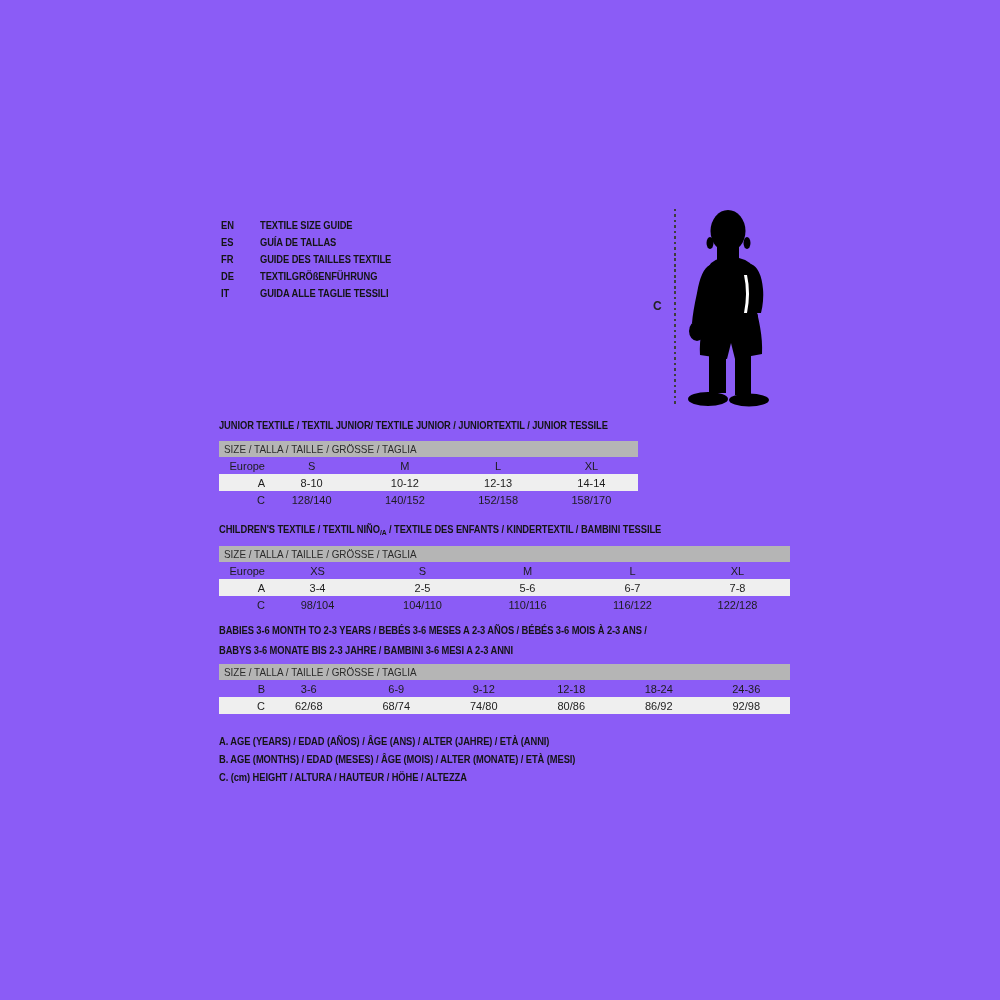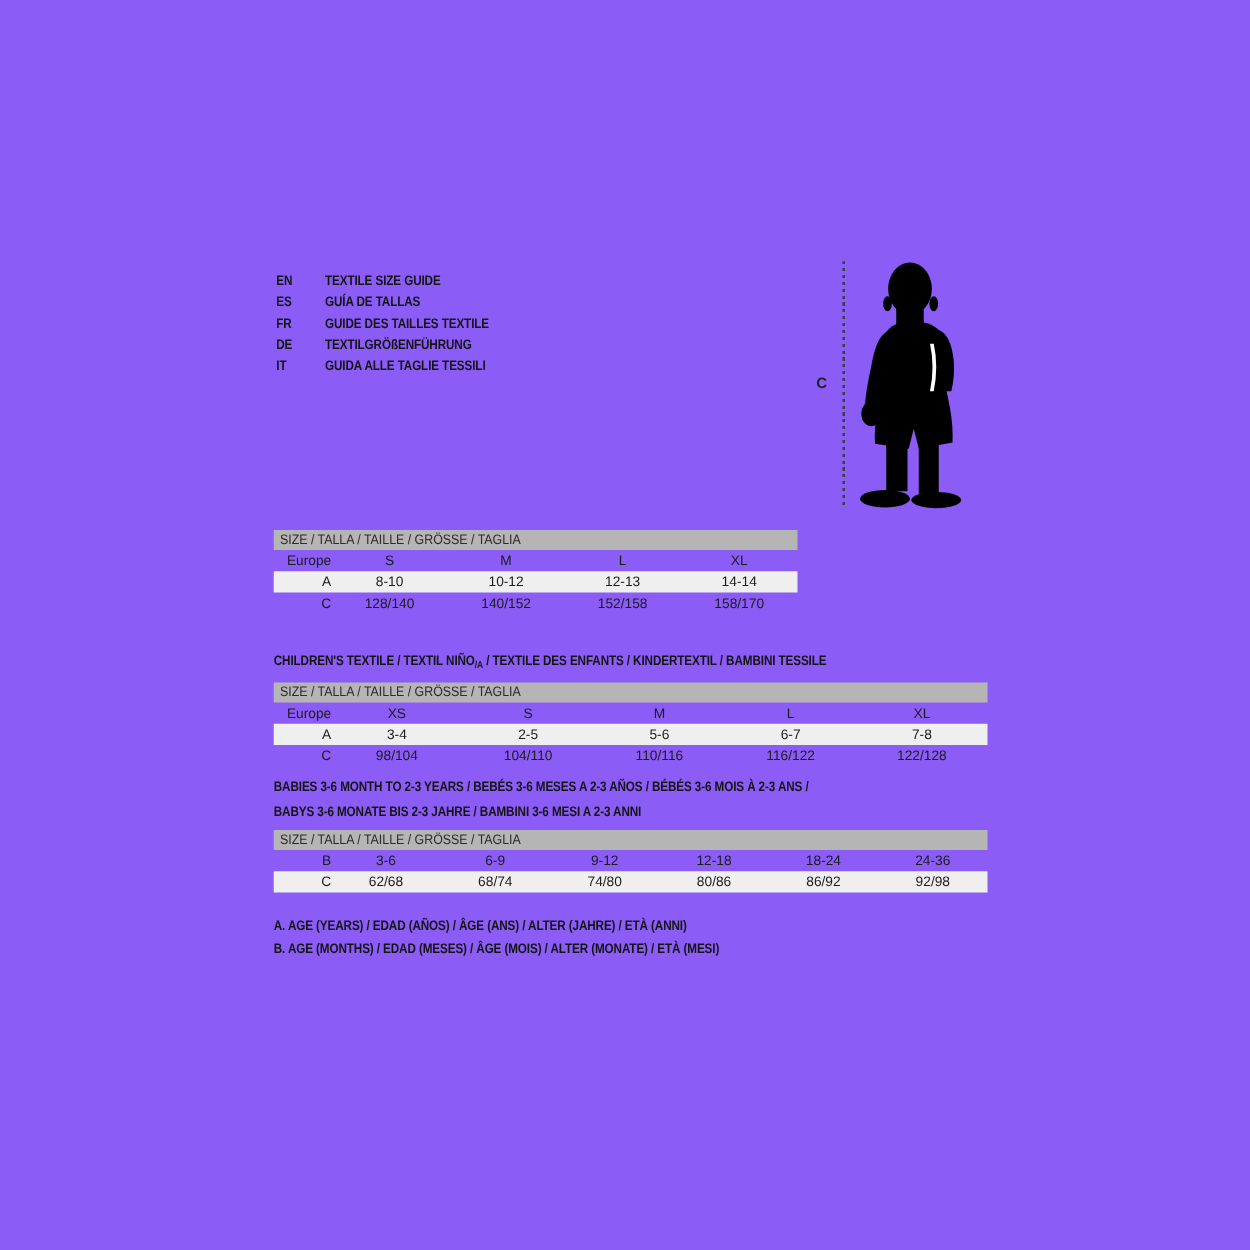--- a/index.html
+++ b/index.html
@@ -97,20 +97,23 @@
       <path d="M24 100 C20 120 16 138 17 154 L44 158 L48 142 L52 158 L79 153 C80 136 76 118 71 100 Z"></path>
       <rect x="26" y="150" width="17" height="42"></rect>
       <ellipse cx="25" cy="198" rx="20" ry="7"></ellipse>
       <rect x="52" y="152" width="16" height="42"></rect>
       <ellipse cx="66" cy="199" rx="20" ry="6.5"></ellipse>
     </g>
     <path d="M64 74 Q68 92 64 112 L61 112 Q65 92 61 74 Z" fill="#ffffff"></path>
   </svg>
 
   <div class="section sec1">
+    <div class="sec-title">
+      <span class="bcond">JUNIOR TEXTILE / TEXTIL JUNIOR/ TEXTILE JUNIOR / JUNIORTEXTIL / JUNIOR TESSILE</span>
+    </div>
     <div class="tbl">
         <div class="tbar"><span class="cond90">SIZE / TALLA / TAILLE / GRÖSSE / TAGLIA</span></div>
         <div class="trow">
           <span class="tlabel">Europe</span>
           <span class="tcell">S</span>
           <span class="tcell">M</span>
           <span class="tcell">L</span>
           <span class="tcell">XL</span>
         </div>
         <div class="trow shaded">
@@ -191,15 +194,18 @@
       </div>
   </div>
 
   <div class="footnotes">
     <div class="fn-line">
       <span class="bcond">A. AGE (YEARS) / EDAD (AÑOS) / ÂGE (ANS) / ALTER (JAHRE) / ETÀ (ANNI)</span>
     </div>
     <div class="fn-line">
       <span class="bcond">B. AGE (MONTHS) / EDAD (MESES) / ÂGE (MOIS) / ALTER (MONATE) / ETÀ (MESI)</span>
     </div>
+    <div class="fn-line">
+      <span class="bcond">C. (cm) HEIGHT / ALTURA / HAUTEUR / HÖHE / ALTEZZA</span>
+    </div>
   </div>
 
 </div>
 
 </body></html>

